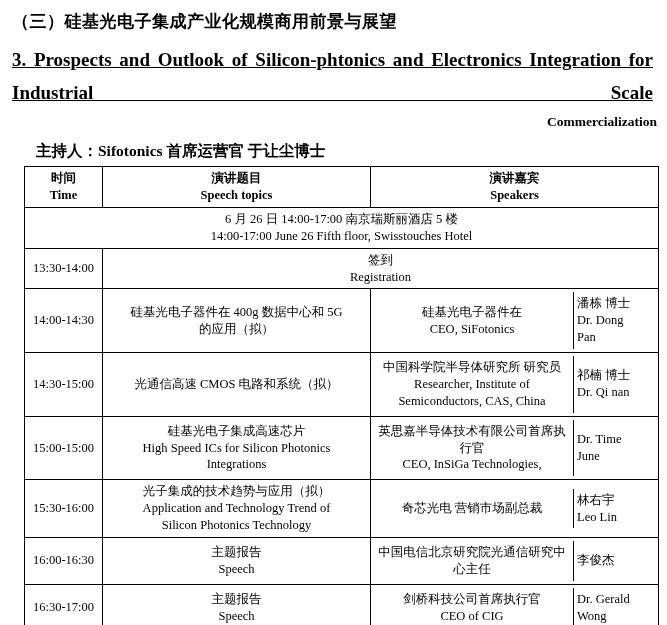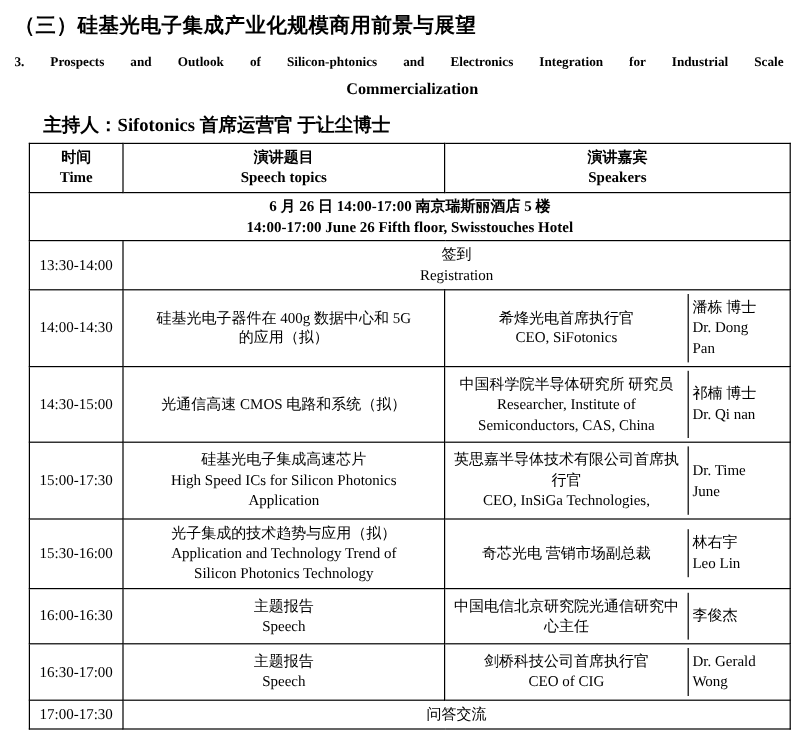--- a/index.html
+++ b/index.html
@@ -21,36 +21,37 @@
     position: relative;
   }
   .heading-cn {
     font-size: 17px;
     font-weight: bold;
     letter-spacing: 0.5px;
     margin: 4px 0 10px 2px;
     font-family: "Liberation Serif", serif;
   }
   .heading-en {
-    font-size: 11px;
+    font-size: 19px;
     font-weight: bold;
     text-align: justify;
     text-align-last: justify;
     line-height: 1.75;
     margin: 0 4px 0 2px;
+    text-decoration: underline;
   }
   .heading-en .num {
     font-weight: bold;
   }
   .heading-en-line2 {
     font-size: 13.5px;
     font-weight: bold;
     line-height: 1.75;
     margin: 0 0 8px 20px;
-    text-align: center;
+    text-align: right;
   }
   .host-cn {
     font-size: 15.5px;
     font-weight: bold;
     margin: 6px 0 4px 26px;
   }
   .host-en {
     font-size: 15.5px;
     font-weight: bold;
     margin: 0 0 8px 20px;
@@ -71,21 +72,21 @@
   }
   col.c-time { width: 78px; }
   col.c-topic { width: 268px; }
   col.c-speaker { width: 288px; }
   th.hdr {
     font-weight: bold;
     font-size: 13px;
     padding: 4px 2px;
   }
   td.venue {
-    font-weight: bold;
+    font-weight: normal;
     font-size: 13.5px;
     padding: 5px 2px;
   }
   td.wide {
     font-size: 12.5px;
     margin-top: 16px;
   }
   .sp-col {
     display: flex;
     width: 100%;
@@ -173,21 +174,21 @@
       <tr>
         <td>14:00-14:30</td>
         <td>
           <div>硅基光电子器件在 400g 数据中心和 5G</div>
           <div>的应用（拟）</div>
         </td>
         <td class="nopad">
           <div class="sp-col">
             <div class="sp-main">
               <div class="cell-lines">
-                <div>希烽光电首席执行官</div>
+                <div>硅基光电子器件在</div>
                 <div>CEO, SiFotonics</div>
               </div>
             </div>
             <div class="sp-name">
               <div>潘栋 博士</div>
               <div>Dr. Dong</div>
               <div>Pan</div>
             </div>
           </div>
         </td>
@@ -209,25 +210,25 @@
             </div>
             <div class="sp-name">
               <div>祁楠 博士</div>
               <div>Dr. Qi nan</div>
             </div>
           </div>
         </td>
       </tr>
 
       <tr>
-        <td>15:00-17:30</td>
+        <td>15:00-15:00</td>
         <td>
           <div>硅基光电子集成高速芯片</div>
           <div>High Speed ICs for Silicon Photonics</div>
-          <div>Application</div>
+          <div>Integrations</div>
         </td>
         <td class="nopad">
           <div class="sp-col">
             <div class="sp-main">
               <div class="cell-lines">
                 <div>英思嘉半导体技术有限公司首席执</div>
                 <div>行官</div>
                 <div>CEO, InSiGa Technologies,</div>
               </div>
             </div>

